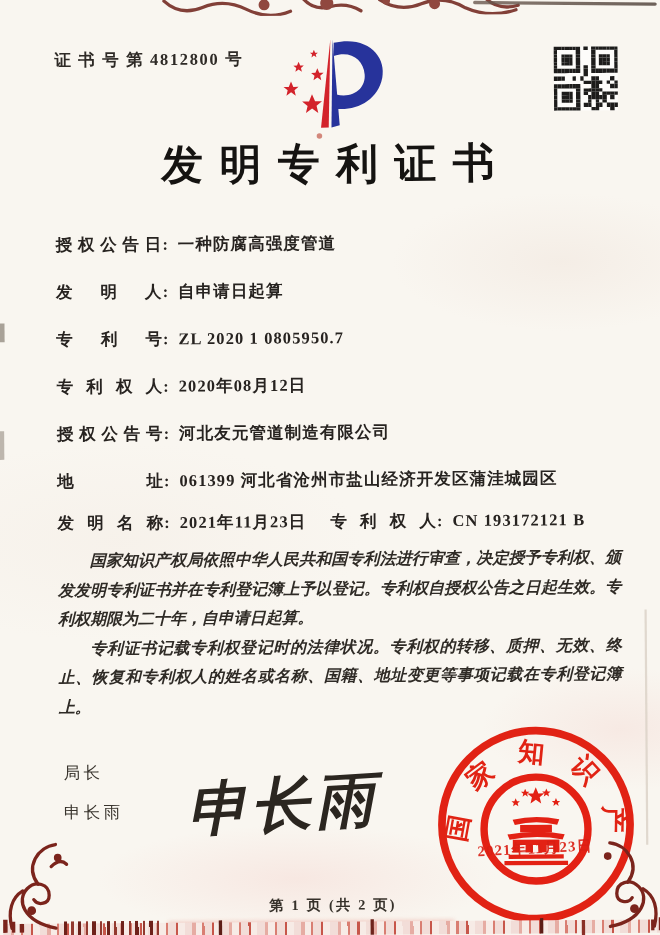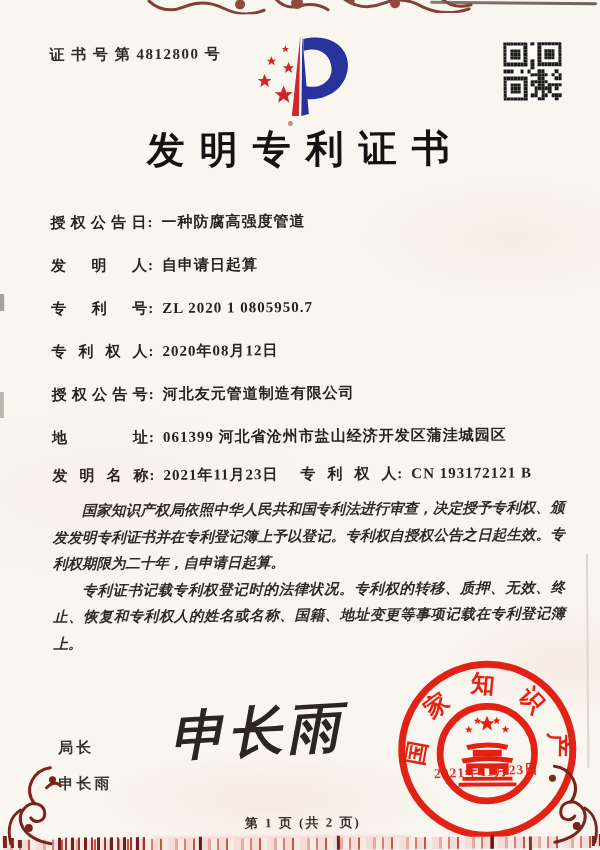--- a/index.html
+++ b/index.html
@@ -49,21 +49,21 @@
   .fvalue{font-weight:600;letter-spacing:1px;}
   .grant-no{position:absolute;left:248px;top:0;white-space:nowrap;}
 
   
   .body-text{position:absolute;left:52px;right:36px;top:496px;
     font-size:14.5px;line-height:26.5px;font-style:italic;font-weight:600;
     color:#2f2b26;text-align:justify;}
   .body-text p{margin:0;text-indent:2em;}
 
   
-  .director{position:absolute;left:56px;top:728px;font-size:15px;font-weight:700;
+  .director{position:absolute;left:56px;top:684px;font-size:15px;font-weight:400;
     letter-spacing:3px;color:#39342d;line-height:36px;}
   .sig-script{position:absolute;left:168px;top:694px;width:240px;
     font-size:54px;font-style:italic;font-weight:600;color:#2b2620;
     letter-spacing:4px;transform:rotate(-3deg);white-space:nowrap;}
 
   
   .seal{position:absolute;left:396px;top:662px;width:178px;height:178px;
     mix-blend-mode:multiply;opacity:.96;}
   .seal-ring{position:absolute;inset:0;border:7px solid #e0190a;border-radius:50%;}
   .seal-emblem{position:absolute;left:36px;top:40px;width:106px;height:106px;}

